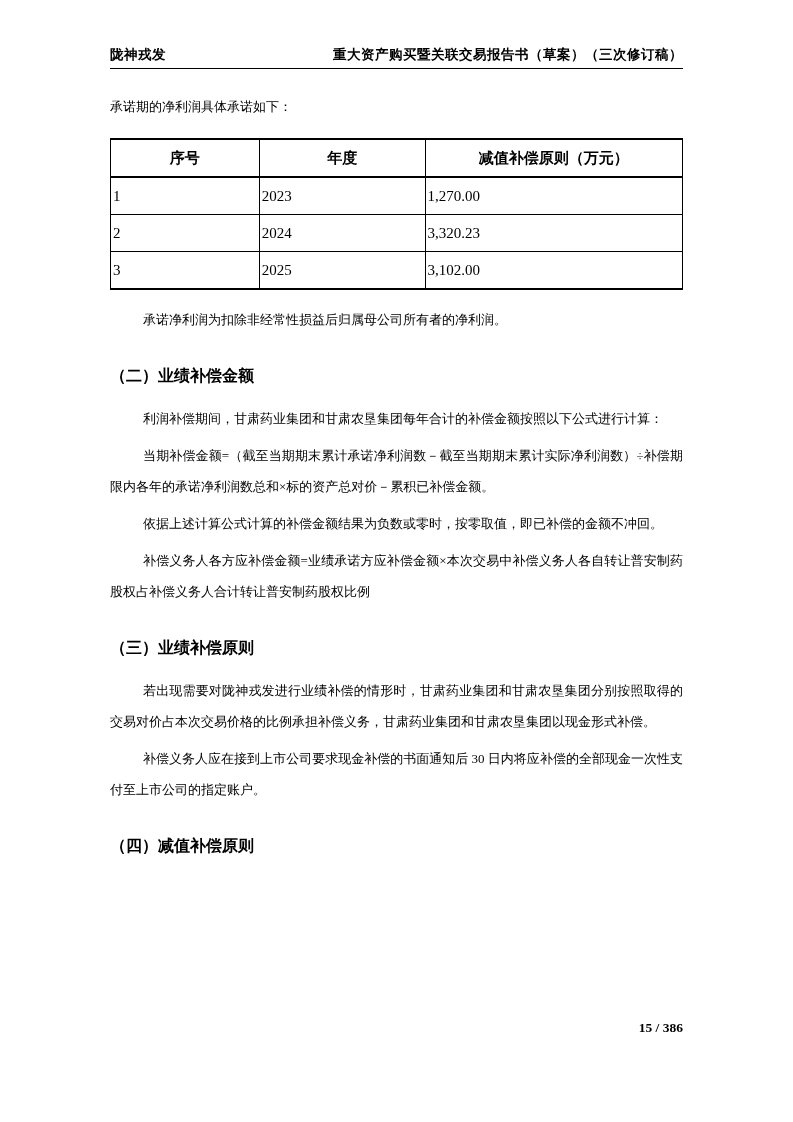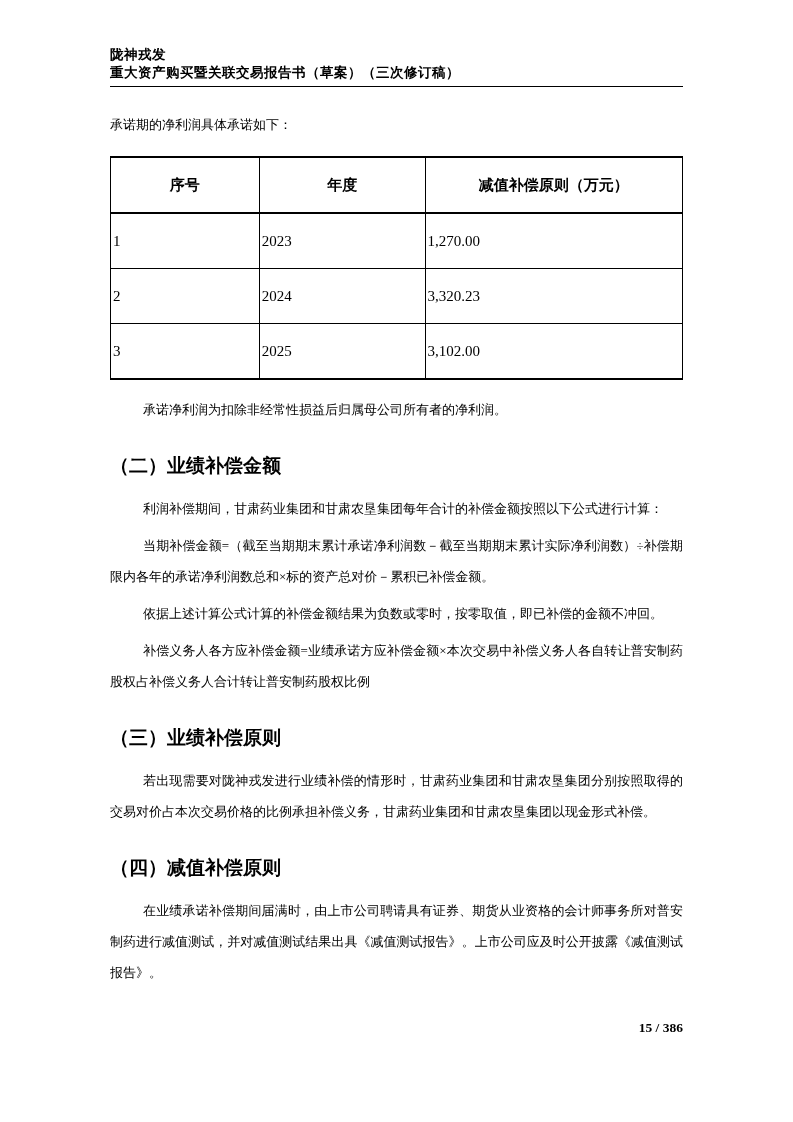--- a/index.html
+++ b/index.html
@@ -27,21 +27,20 @@
   }
   
   .doc-header {
     display: flex;
     justify-content: space-between;
     align-items: flex-start;
     font-size: 13.5px;
     font-weight: bold;
     letter-spacing: 0.5px;
     padding-bottom: 4px;
-    flex-direction: column;
   }
   .doc-header .left {
     white-space: nowrap;
   }
   .doc-header .right {
     white-space: nowrap;
   }
   .header-rule {
     border: 0;
     border-top: 1px solid #000;
@@ -55,38 +54,38 @@
     text-align: justify;
     text-justify: inter-ideograph;
   }
   p.indent {
     text-indent: 33px;
   }
   p.noindent {
     text-indent: 0;
   }
   h3.section-title {
-    font-size: 19px;
+    font-size: 16px;
     font-weight: bold;
     margin: 26px 0 12px 0;
     line-height: 30px;
   }
   
   table.data-table {
     border-collapse: collapse;
     width: 100%;
     margin: 16px 0 14px 0;
     table-layout: fixed;
   }
   table.data-table th,
   table.data-table td {
     border: 1px solid #000;
     font-size: 15px;
     height: 26px;
-    padding: 14px 2px;
+    padding: 5px 2px;
     line-height: 24px;
   }
   table.data-table thead th {
     font-weight: bold;
     border-top-width: 2px;
     border-bottom-width: 2px;
   }
   table.data-table tbody tr:last-child td {
     border-bottom-width: 2px;
   }
@@ -152,21 +151,21 @@
     <p class="body-text indent">承诺净利润为扣除非经常性损益后归属母公司所有者的净利润。</p>
 
     <h3 class="section-title">（二）业绩补偿金额</h3>
     <p class="body-text indent">利润补偿期间，甘肃药业集团和甘肃农垦集团每年合计的补偿金额按照以下公式进行计算：</p>
     <p class="body-text indent">当期补偿金额=（截至当期期末累计承诺净利润数－截至当期期末累计实际净利润数）÷补偿期限内各年的承诺净利润数总和×标的资产总对价－累积已补偿金额。</p>
     <p class="body-text indent">依据上述计算公式计算的补偿金额结果为负数或零时，按零取值，即已补偿的金额不冲回。</p>
     <p class="body-text indent">补偿义务人各方应补偿金额=业绩承诺方应补偿金额×本次交易中补偿义务人各自转让普安制药股权占补偿义务人合计转让普安制药股权比例</p>
 
     <h3 class="section-title">（三）业绩补偿原则</h3>
     <p class="body-text indent">若出现需要对陇神戎发进行业绩补偿的情形时，甘肃药业集团和甘肃农垦集团分别按照取得的交易对价占本次交易价格的比例承担补偿义务，甘肃药业集团和甘肃农垦集团以现金形式补偿。</p>
+    <p class="body-text indent">补偿义务人应在接到上市公司要求现金补偿的书面通知后 30 日内将应补偿的全部现金一次性支付至上市公司的指定账户。</p>
 
     <h3 class="section-title">（四）减值补偿原则</h3>
-    <p class="body-text indent">在业绩承诺补偿期间届满时，由上市公司聘请具有证券、期货从业资格的会计师事务所对普安制药进行减值测试，并对减值测试结果出具《减值测试报告》。上市公司应及时公开披露《减值测试报告》。</p>
 
   </div>
 
   <div class="page-number">15 / 386</div>
 
 </div>
 
 </body></html>

